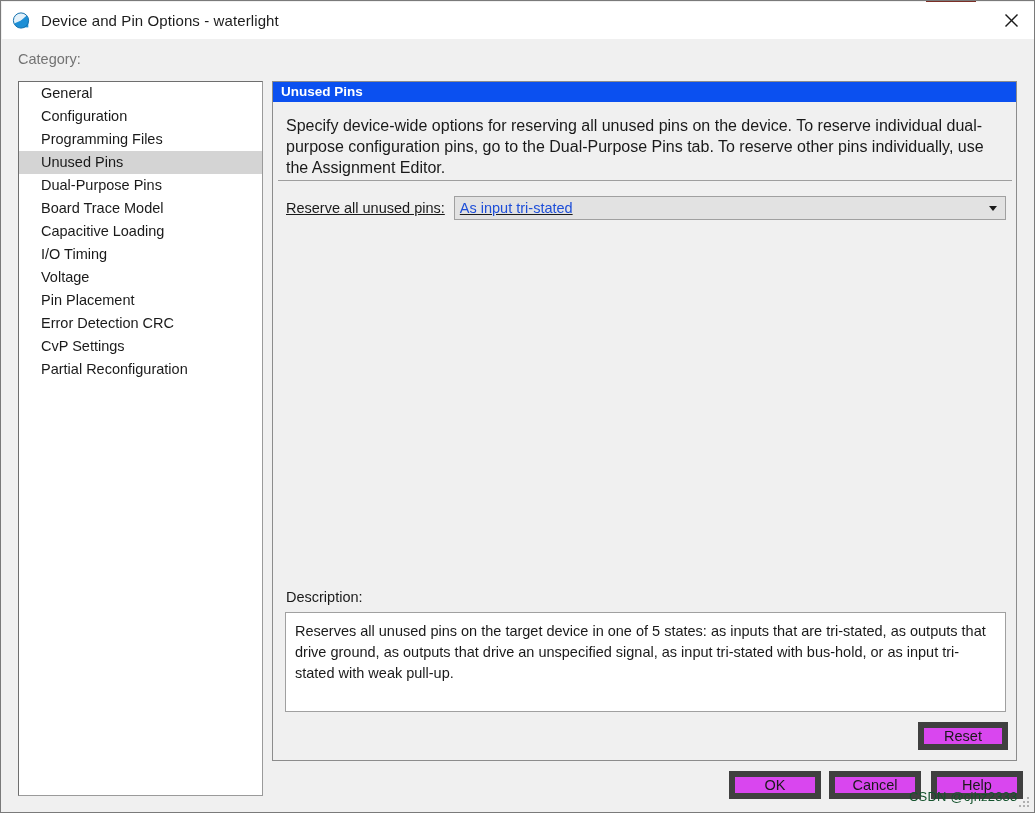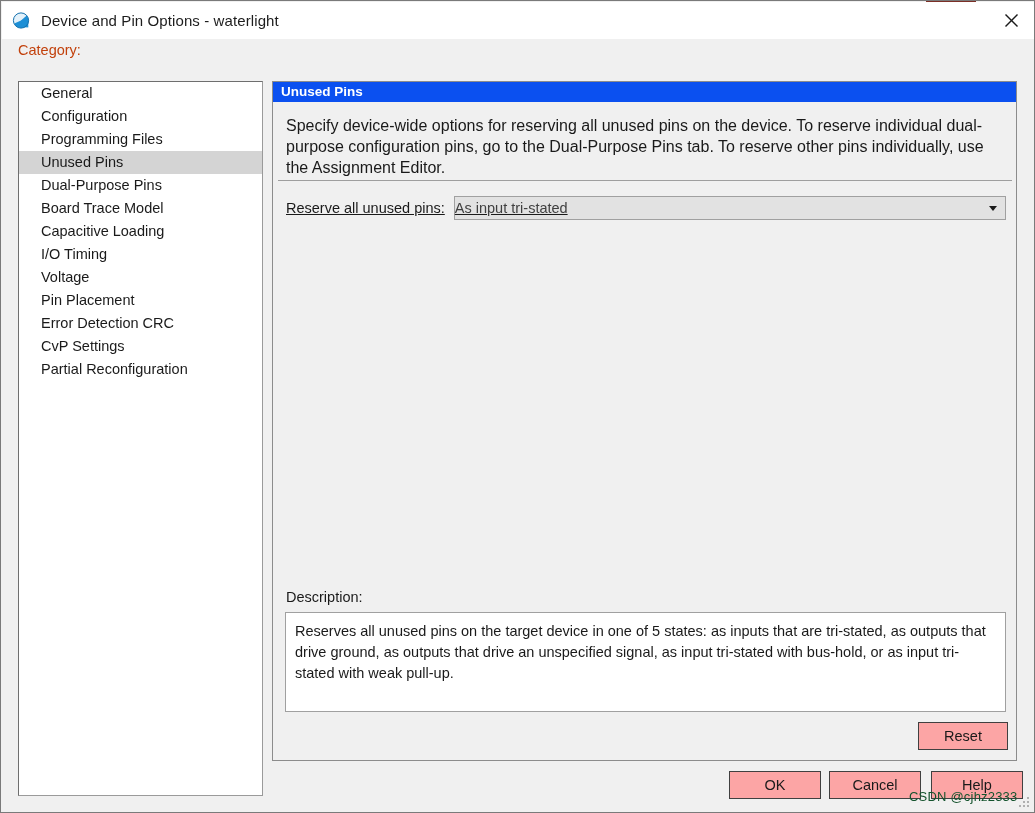--- a/index.html
+++ b/index.html
@@ -70,23 +70,23 @@
     align-items: center;
     justify-content: center;
     cursor: pointer;
   }
   .close-btn svg { display: block; }
 
   
   .category-label {
     position: absolute;
     left: 17px;
-    top: 41px;
-    font-size: 14.5px;
-    color: #c2410c;
+    top: 50px;
+    font-size: 14.5px;
+    color: #737373;
   }
 
   
   .sidebar {
     position: absolute;
     left: 17px;
     top: 80px;
     width: 245px;
     height: 715px;
     background: #ffffff;
@@ -174,21 +174,22 @@
     height: 24px;
     background: #e2e2e2;
     border: 1px solid #a0a0a0;
     box-sizing: border-box;
     display: flex;
     align-items: center;
     cursor: default;
   }
   .combo-value {
     font-size: 14.5px;
-    color: #404040;
+    color: #1d4ed8;
+    padding-left: 5px;
     white-space: nowrap;
   }
   .combo-arrow {
     position: absolute;
     right: 1px;
     top: 1px;
     bottom: 1px;
     width: 22px;
     display: flex;
     align-items: center;
@@ -221,22 +222,22 @@
     box-sizing: border-box;
     padding: 8px 10px 0 9px;
     font-size: 14.5px;
     line-height: 21px;
     color: #1a1a1a;
     overflow: hidden;
   }
 
   
   .btn {
-    background: #fca5a5;
-    border: 1px solid #404040;
+    background: #d946ef;
+    border: 6px solid #404040;
     box-sizing: border-box;
     font-family: "Liberation Sans", sans-serif;
     font-size: 14.5px;
     color: #1a1a1a;
     display: flex;
     align-items: center;
     justify-content: center;
     cursor: default;
   }
   .btn-reset {

